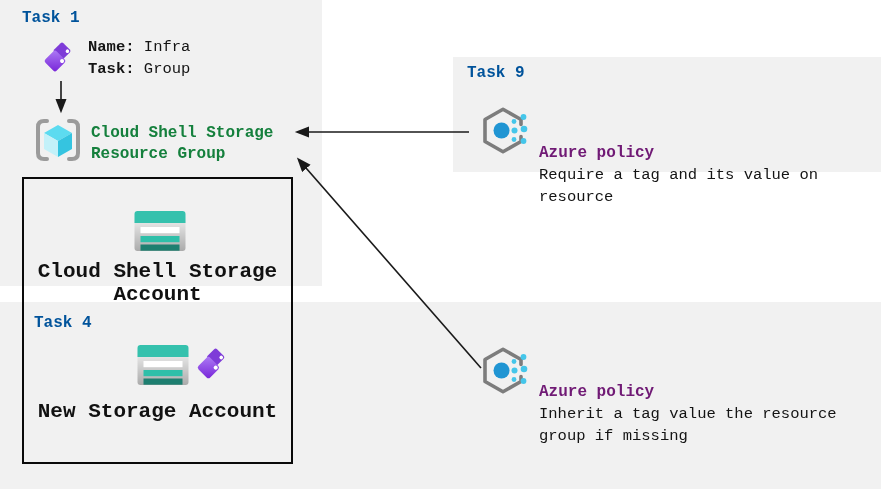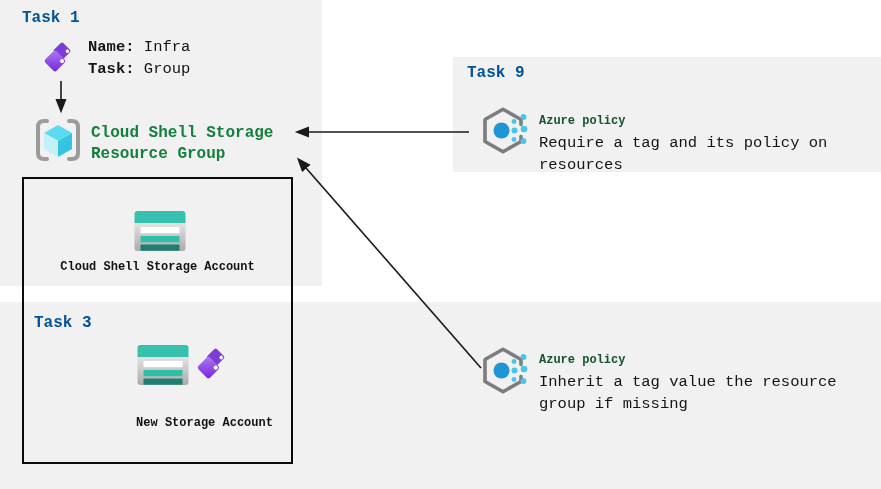--- a/index.html
+++ b/index.html
@@ -39,24 +39,24 @@
   .icon{position:absolute;}
   .txt{position:absolute;color:#141414;font-size:15.5px;line-height:22px;}
   .txt b{font-weight:bold;text-align:center;}
   .tag-kv{left:88px;top:36px;}
   .rg-label{
     left:91px;top:123px;width:185px;
     font-weight:bold;font-size:16px;line-height:21px;color:#15803d;
   }
   .box-caption{
     position:absolute;left:22px;width:271px;
-    text-align:center;font-weight:bold;font-size:12px;color:#111;
+    text-align:center;font-weight:bold;font-size:21px;color:#111;
   }
   .policy-text{width:330px;}
-  .policy-text .p-title{font-weight:bold;font-size:12px;color:#14532d;}
+  .policy-text .p-title{font-weight:bold;font-size:16px;color:#701a75;margin-top:32px;}
   .arrow-layer{
     position:absolute;left:0;top:0;width:881px;height:489px;
     pointer-events:none;
   }
   .arrow-layer path.arrow{
     stroke:var(--arrow);stroke-width:1.6;fill:none;
   }
   
   .hex-outline{stroke:#7d7d7d;stroke-width:3.6;fill:none;stroke-linejoin:round;stroke-linecap:round;}
   .policy-circle{fill:var(--policy-blue);}
@@ -123,21 +123,21 @@
       <rect x="1.5" y="5" width="51" height="40" rx="3" fill="url(#storGrad)"></rect>
       <path d="M1.5,8 a3,3 0 0 1 3,-3 h45 a3,3 0 0 1 3,3 v9 h-51 z" fill="#35c1ad"></path>
       <rect x="7.5" y="21" width="39" height="6.2" fill="#ffffff"></rect>
       <rect x="7.5" y="30" width="39" height="6.2" fill="#2fbfa9"></rect>
       <rect x="7.5" y="38.5" width="39" height="6.2" fill="#1e7f70"></rect>
     </svg>
   </div>
 
   <div class="box-caption" style="top:260px;">Cloud Shell Storage Account</div>
 
-  <div class="task-label" style="left:34px;top:314px;">Task 3</div>
+  <div class="task-label" style="left:34px;top:314px;">Task 4</div>
 
   <div class="icon" style="left:136px;top:340px;width:54px;height:48px;">
     <svg width="54" height="48" viewBox="0 0 54 48">
       <rect x="1.5" y="5" width="51" height="40" rx="3" fill="url(#storGrad)"></rect>
       <path d="M1.5,8 a3,3 0 0 1 3,-3 h45 a3,3 0 0 1 3,3 v9 h-51 z" fill="#35c1ad"></path>
       <rect x="7.5" y="21" width="39" height="6.2" fill="#ffffff"></rect>
       <rect x="7.5" y="30" width="39" height="6.2" fill="#2fbfa9"></rect>
       <rect x="7.5" y="38.5" width="39" height="6.2" fill="#1e7f70"></rect>
     </svg>
   </div>
@@ -148,40 +148,40 @@
         <rect x="13.5" y="3.5" width="13" height="13" rx="2" fill="#7e3bd8"></rect>
         <circle cx="24" cy="6.3" r="1.8" fill="#fff"></circle>
       </g>
       <g transform="rotate(45 13 20)">
         <rect x="5" y="12" width="16" height="16" rx="2.5" fill="url(#tagGrad)"></rect>
         <circle cx="18" cy="15" r="2" fill="#fff"></circle>
       </g>
     </svg>
   </div>
 
-  <div class="box-caption" style="top:416px;margin-left:47px;">New Storage Account</div>
+  <div class="box-caption" style="top:400px;">New Storage Account</div>
 
   <div class="task-label" style="left:467px;top:64px;">Task 9</div>
 
   <div class="icon" style="left:480px;top:107px;width:50px;height:47px;">
     <svg width="50" height="47" viewBox="0 0 50 46">
       <path class="hex-outline" d="M41,17 L41,12 L23,1.8 L5,12 L5,34 L23,44.2 L41,34 L41,29"></path>
       <circle class="policy-circle" cx="21.5" cy="23" r="8"></circle>
       <circle class="policy-dot" cx="34" cy="14" r="2.4"></circle>
       <circle class="policy-dot" cx="34.5" cy="23" r="3"></circle>
       <circle class="policy-dot" cx="34" cy="32" r="2.4"></circle>
       <circle class="policy-dot" cx="43.5" cy="9.5" r="2.9"></circle>
       <circle class="policy-dot" cx="44" cy="21.5" r="3.3"></circle>
       <circle class="policy-dot" cx="43.5" cy="33.5" r="2.9"></circle>
     </svg>
   </div>
 
   <div class="txt policy-text" style="left:539px;top:110px;">
     <div class="p-title">Azure policy</div>
-    <div>Require a tag and its policy on resources</div>
+    <div>Require a tag and its value on resource</div>
   </div>
 
   <div class="icon" style="left:480px;top:347px;width:50px;height:47px;">
     <svg width="50" height="47" viewBox="0 0 50 46">
       <path class="hex-outline" d="M41,17 L41,12 L23,1.8 L5,12 L5,34 L23,44.2 L41,34 L41,29"></path>
       <circle class="policy-circle" cx="21.5" cy="23" r="8"></circle>
       <circle class="policy-dot" cx="34" cy="14" r="2.4"></circle>
       <circle class="policy-dot" cx="34.5" cy="23" r="3"></circle>
       <circle class="policy-dot" cx="34" cy="32" r="2.4"></circle>
       <circle class="policy-dot" cx="43.5" cy="9.5" r="2.9"></circle>

